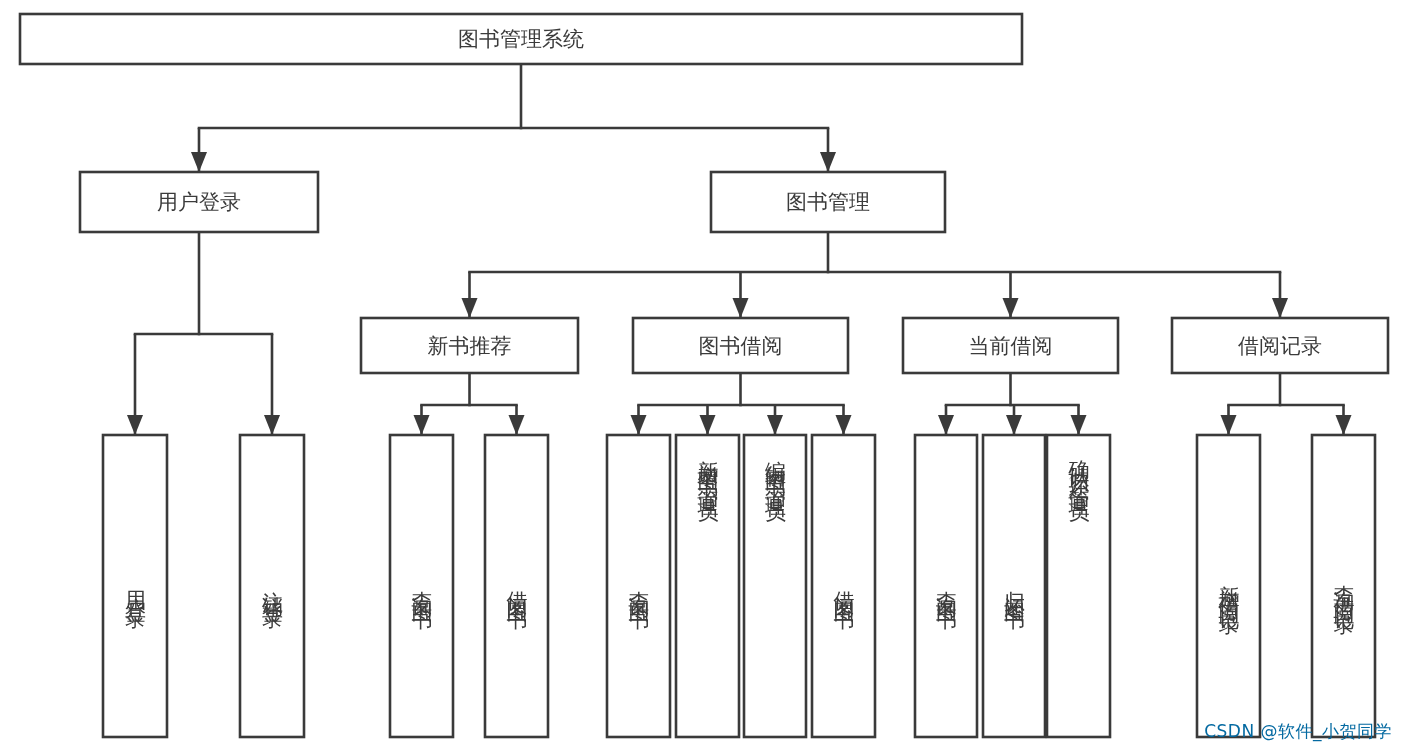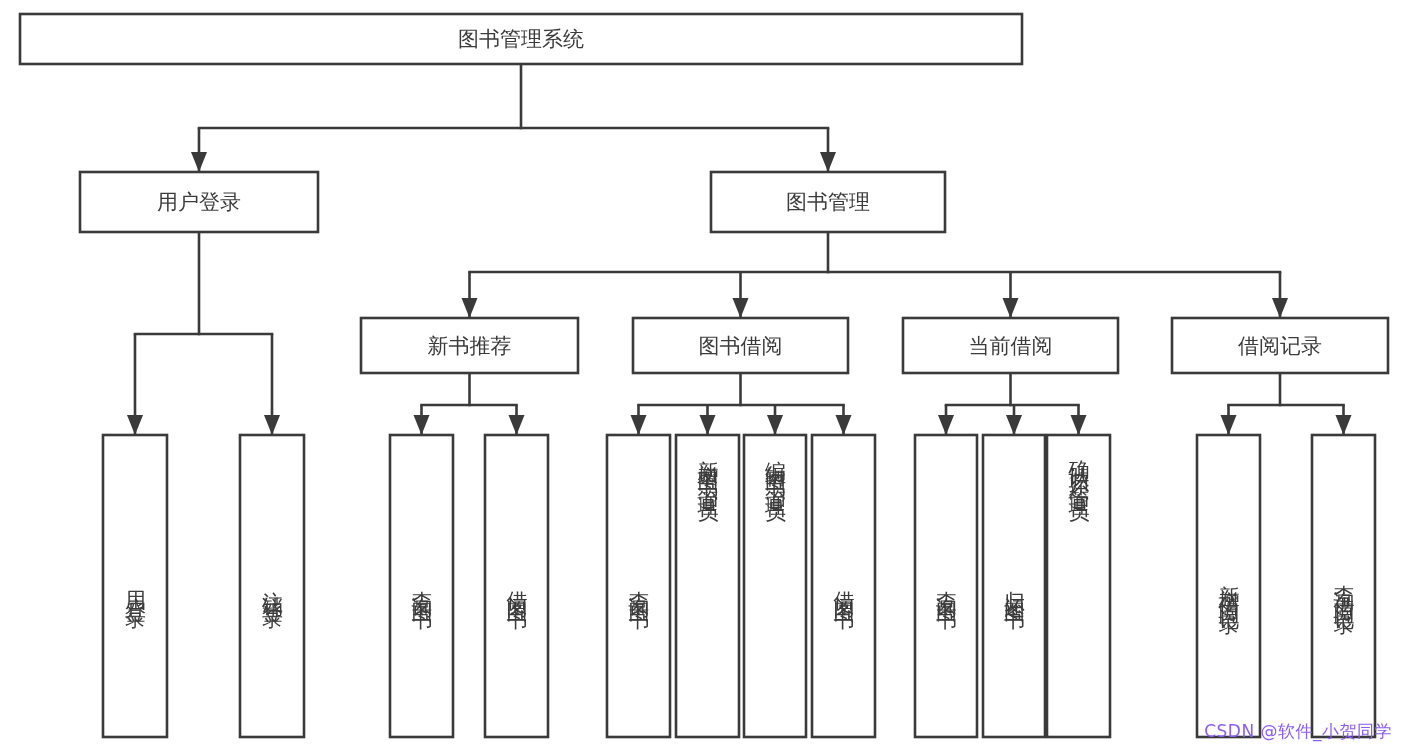--- a/index.html
+++ b/index.html
@@ -66,21 +66,21 @@
     color: #3b3b3b;
     white-space: nowrap;
     text-align: left;
   }
   .watermark {
     position: absolute;
     right: 6px;
     bottom: 4px;
     font-family: "DejaVu Sans", "Liberation Sans", sans-serif;
     font-size: 17px;
-    color: #8b5cf6;
+    color: #0369a1;
     letter-spacing: 0.5px;
     white-space: nowrap;
     margin-left: 44px;
   }
 </style>
 </head>
 <body>
 
 <div id="diagram-root">
   <svg class="diagram-canvas" viewBox="0 0 1405 747">

